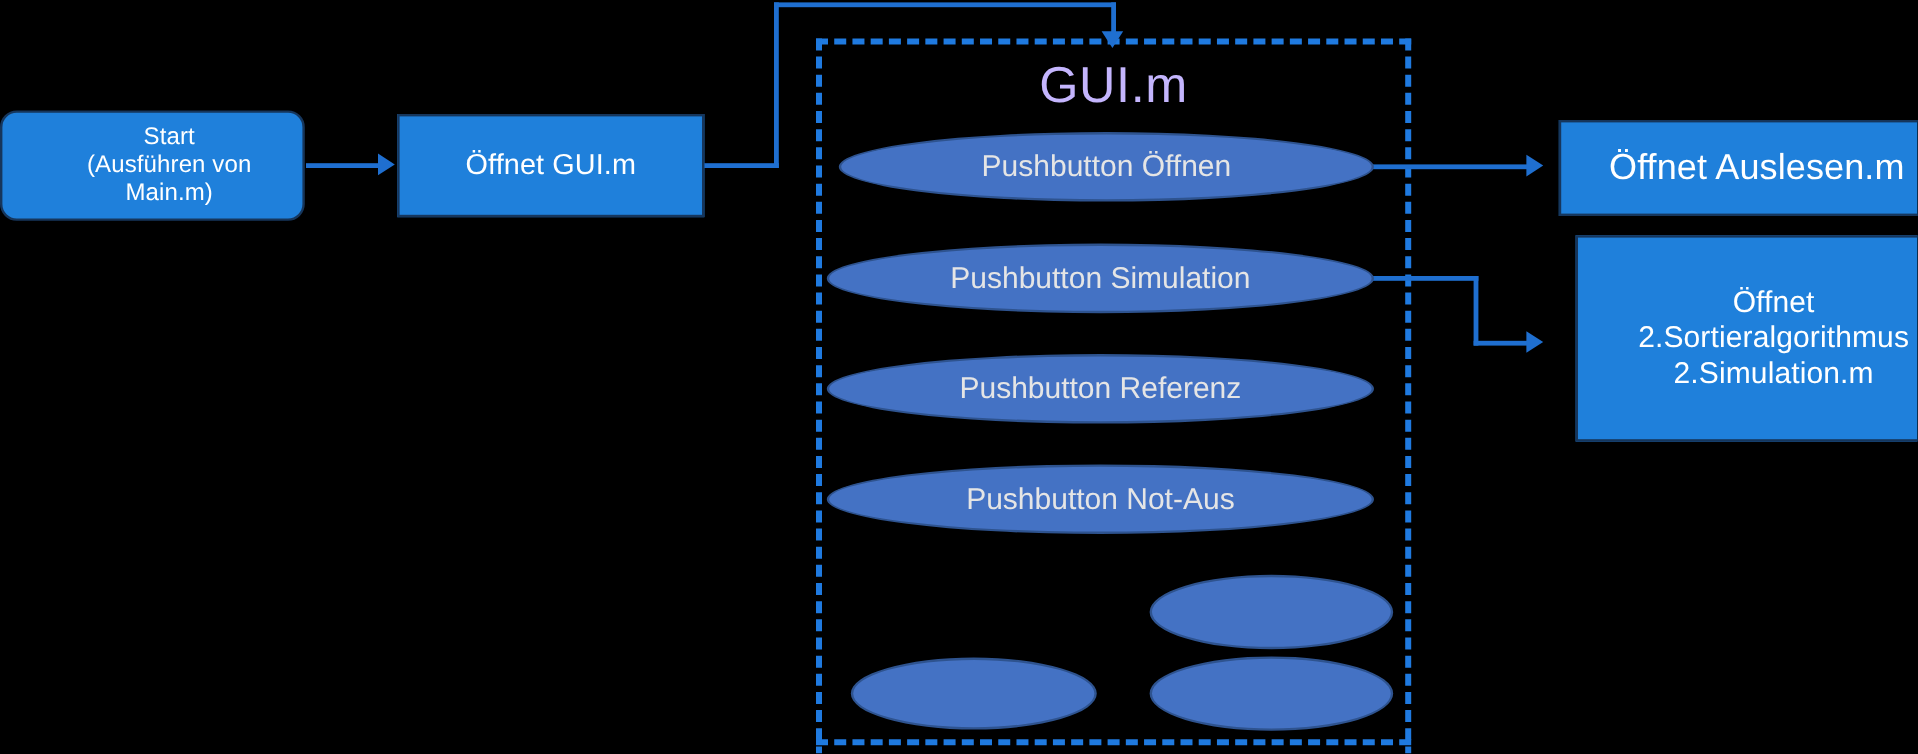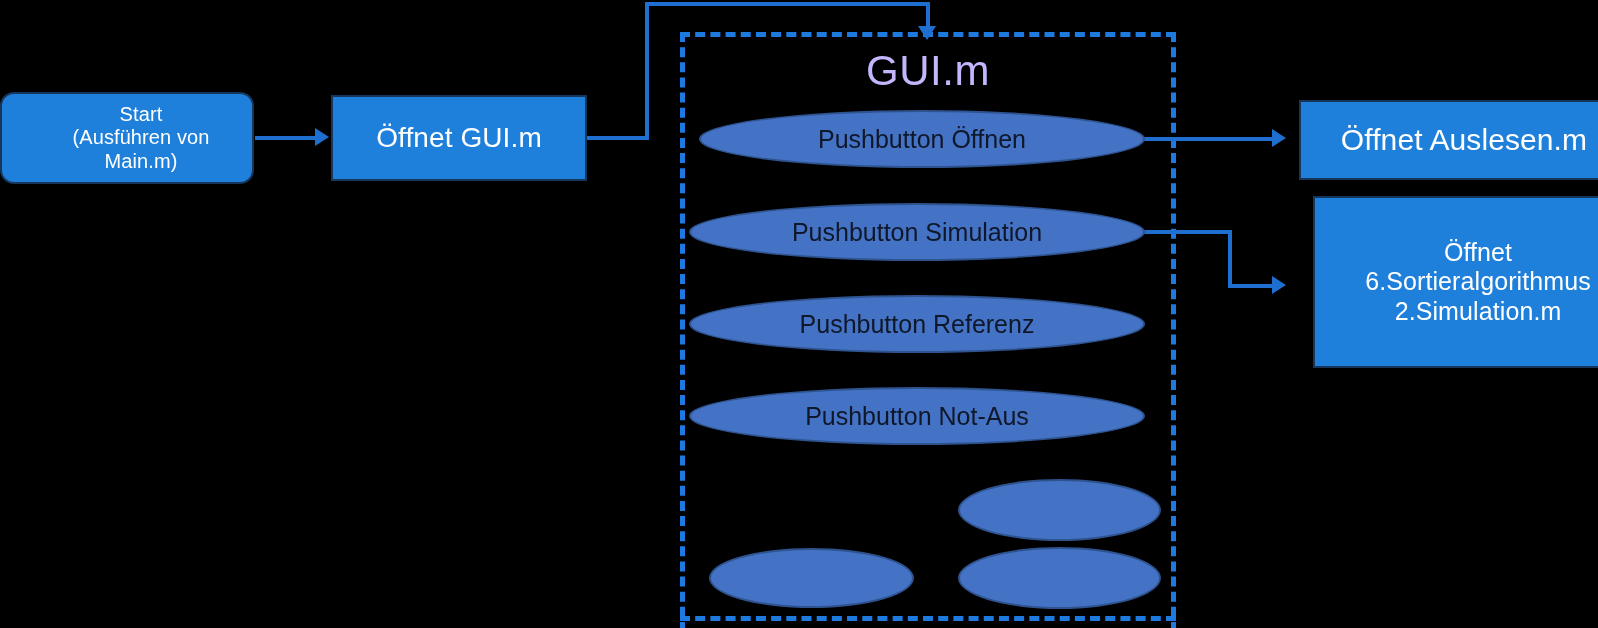--- a/index.html
+++ b/index.html
@@ -34,21 +34,21 @@
     border-radius: 14px;
     padding-left: 28px;
   }
 
   #box-start {
     left: 0px;  top: 92px;  width: 254px;  height: 92px;
     font-size: 20px;
   }
   #box-oeffnet-gui {
     left: 331px; top: 95px; width: 256px; height: 86px;
-    font-size: 28px;
+    font-size: 24px;
     align-items: center;
   }
   #box-auslesen {
     left: 1299px; top: 100px; width: 330px; height: 80px;
     font-size: 30px;
     align-items: center;
   }
   #box-sortier {
     left: 1268px; top: 196px; width: 330px; height: 172px;
     font-size: 25px;
@@ -84,21 +84,21 @@
     letter-spacing: 0.5px;
   }
 
   
   .ellipse {
     position: absolute;
     box-sizing: border-box;
     background: #4472C4;
     border: 2px solid #2E538F;
     border-radius: 50%;
-    color: #0f172a;
+    color: #e5e5e5;
     display: flex;
     align-items: center;
     justify-content: center;
     text-align: center;
     font-size: 25px;
     z-index: 3;
   }
   #ell-oeffnen    { left: 699px; top: 110px; width: 446px; height: 58px; }
   #ell-simulation { left: 689px; top: 203px; width: 456px; height: 58px; }
   #ell-referenz   { left: 689px; top: 295px; width: 456px; height: 58px; }
@@ -215,18 +215,18 @@
   <div class="line-h" id="c4-h2"></div>
   <div class="arrow-r" id="c4-arrow"></div>
 
   <div class="box" id="box-auslesen">
     <span class="box-text">Öffnet Auslesen.m</span>
   </div>
 
   <div class="box" id="box-sortier">
     <div>
       <span class="box-text">Öffnet</span>
-      <span class="box-text">6.Sortieralgorithmus</span>
+      <span class="box-text">2.Sortieralgorithmus</span>
       <span class="box-text">2.Simulation.m</span>
     </div>
   </div>
 
 </div>
 
 </body></html>

